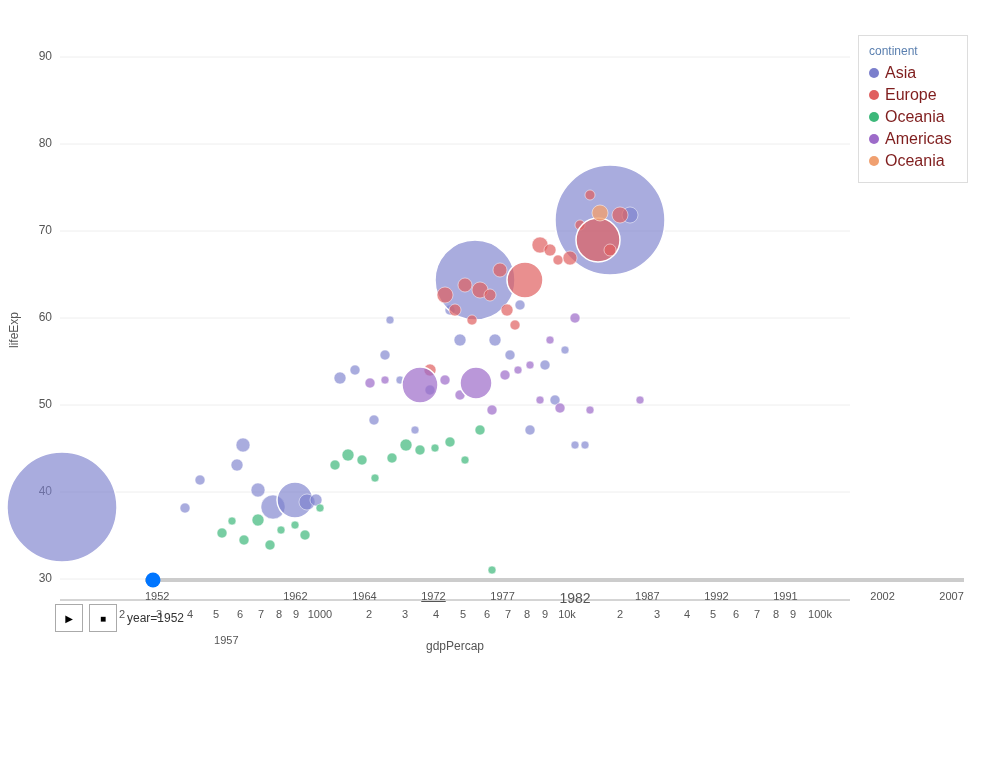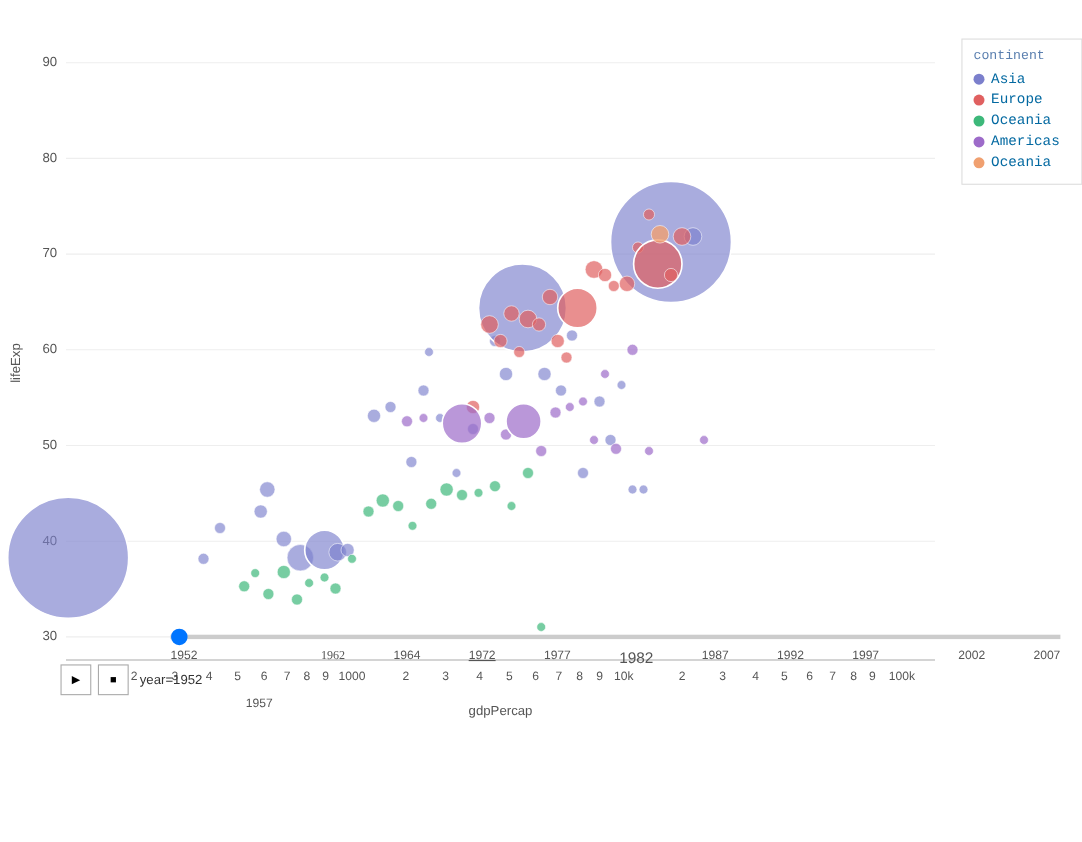--- a/index.html
+++ b/index.html
@@ -17,39 +17,38 @@
       height: 664px;
     }
     #chart-svg {
       position: absolute;
       top: 0; left: 0;
     }
     
     .legend-box {
       position: absolute;
       top: 35px;
-      right: 0;
+      right: 16px;
       width: 110px;
       background: white;
       border: 1px solid #ddd;
       padding: 8px 10px;
       font-size: 12px;
-      font-family: Liberation Mono, monospace;
     }
     .legend-title {
       color: #5a7faf;
       font-size: 12px;
       margin-bottom: 6px;
     }
     .legend-item {
       display: flex;
       align-items: center;
       margin-bottom: 4px;
-      font-size: 13px;
-      color: #0369a1;
+      font-size: 16px;
+      color: #7f1d1d;
     }
     .legend-dot {
       width: 10px;
       height: 10px;
       border-radius: 50%;
       margin-right: 6px;
       flex-shrink: 0;
     }
     .play-btn, .stop-btn {
       width: 28px;
@@ -239,30 +238,30 @@
       <span>Oceania</span>
     </div>
   </div>
 
   <div style="position:absolute;bottom:32px;left:55px;display:flex;align-items:center;gap:6px;">
     <button class="play-btn">▶</button>
     <button class="stop-btn">■</button>
     <span style="font-size:12px;color:#333;margin-left:4px;">year=1952</span>
   </div>
 
-  <div style="position:absolute;bottom:18px;left:155px;right:20px;">
+  <div style="position:absolute;bottom:18px;left:145px;right:20px;">
     <input type="range" min="0" max="11" value="0" style="width: 100%; appearance: none; height: 4px; background: rgb(204, 204, 204); outline: none; cursor: pointer;">
     <div style="display:flex;justify-content:space-between;margin-top:4px;">
       <span style="font-size:11px;color:#555;">1952</span>
       <span style="font-size:11px;color:#555;margin-top:44px;">1957</span>
-      <span style="font-size:11px;color:#555;font-family:Liberation Serif, serif;">1962</span>
+      <span style="font-size:11px;color:#555;">1962</span>
       <span style="font-size:11px;color:#555;">1964</span>
       <span style="font-size:11px;color:#555;text-decoration:underline;">1972</span>
       <span style="font-size:11px;color:#555;">1977</span>
       <span style="font-size:14px;color:#555;text-align:right;">1982</span>
       <span style="font-size:11px;color:#555;">1987</span>
       <span style="font-size:11px;color:#555;">1992</span>
-      <span style="font-size:11px;color:#555;">1997</span>
+      <span style="font-size:11px;color:#555;">1991</span>
       <span style="font-size:11px;color:#555;margin-left:28px;">2002</span>
       <span style="font-size:11px;color:#555;">2007</span>
     </div>
   </div>
 </div>
 
 </body></html>

